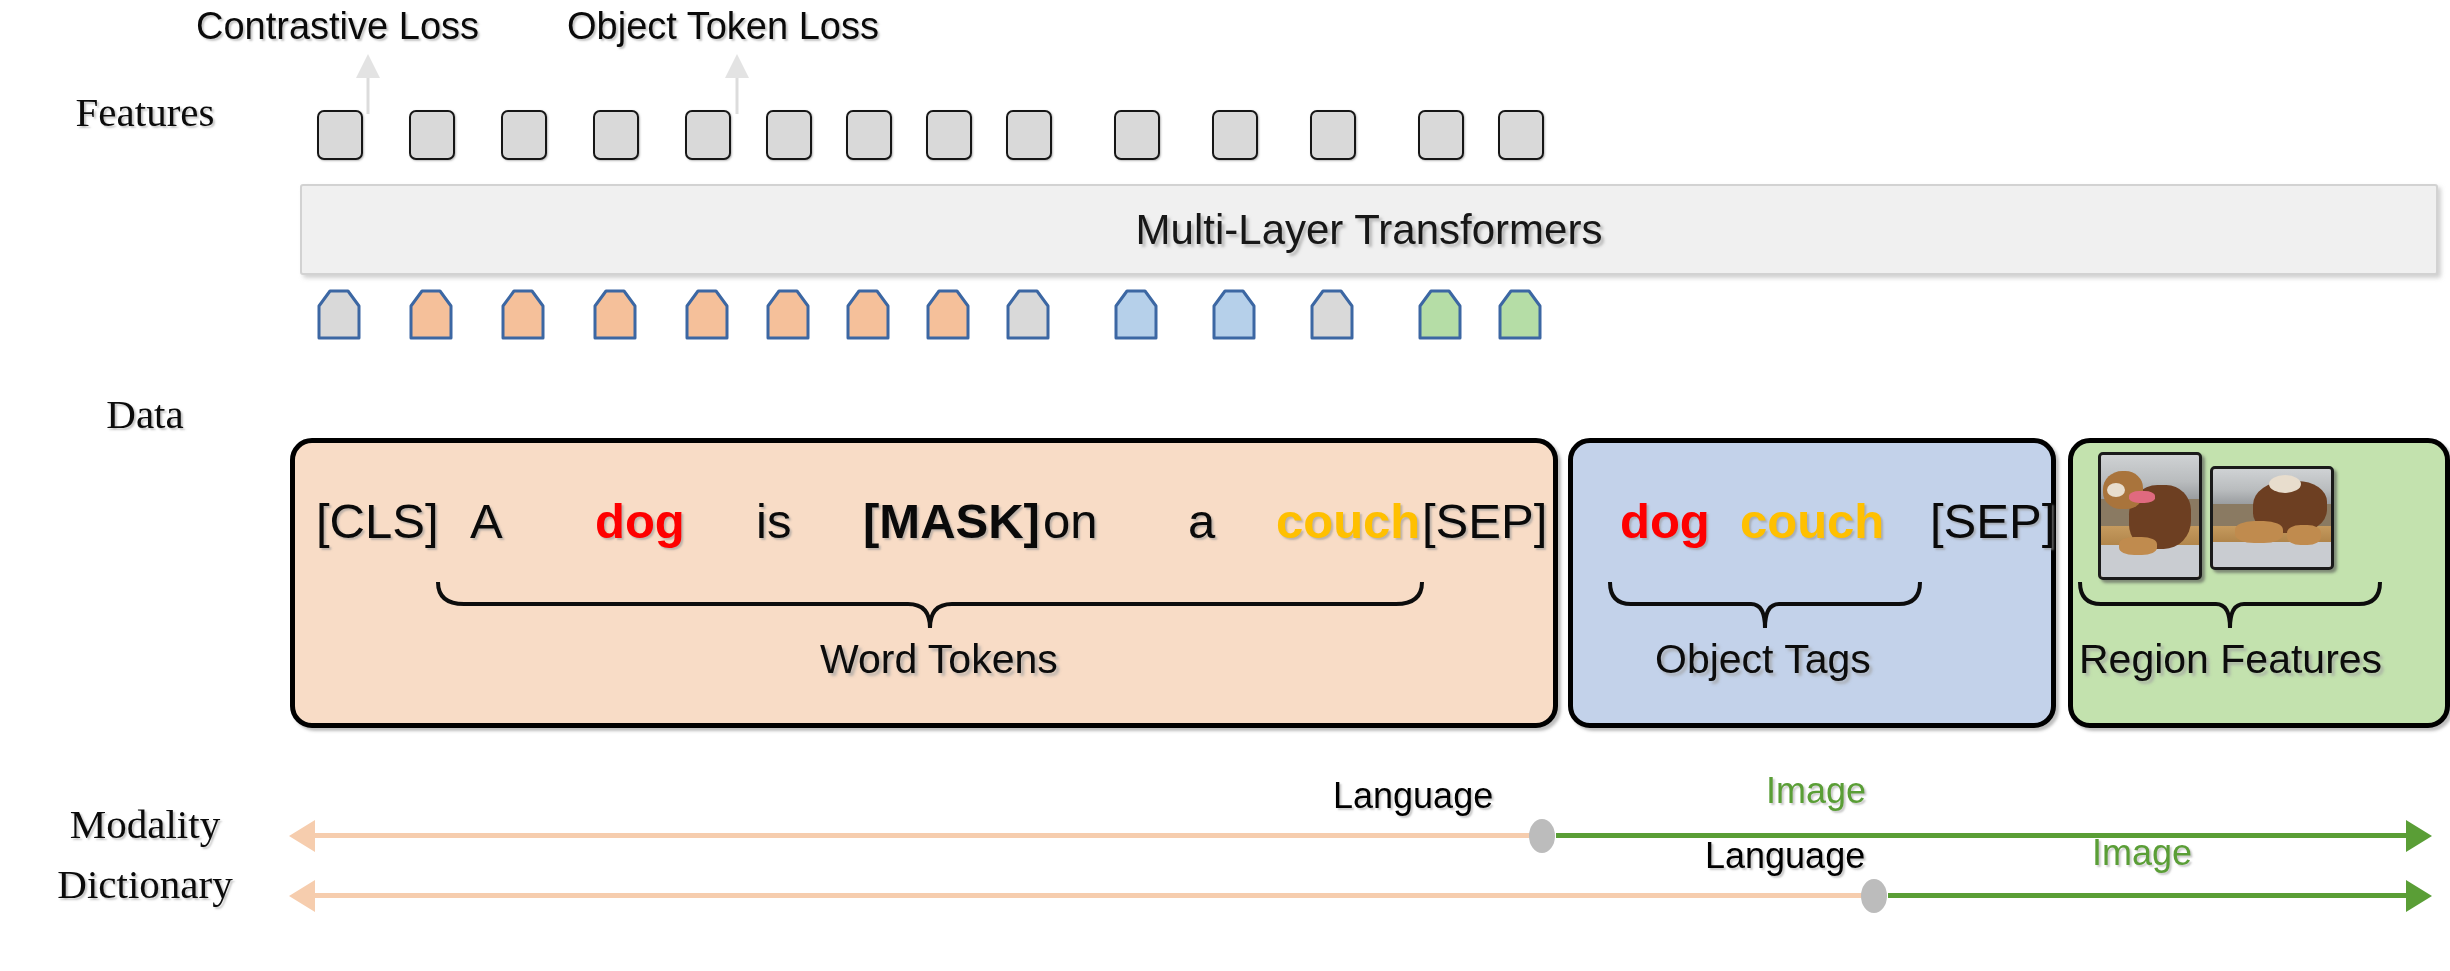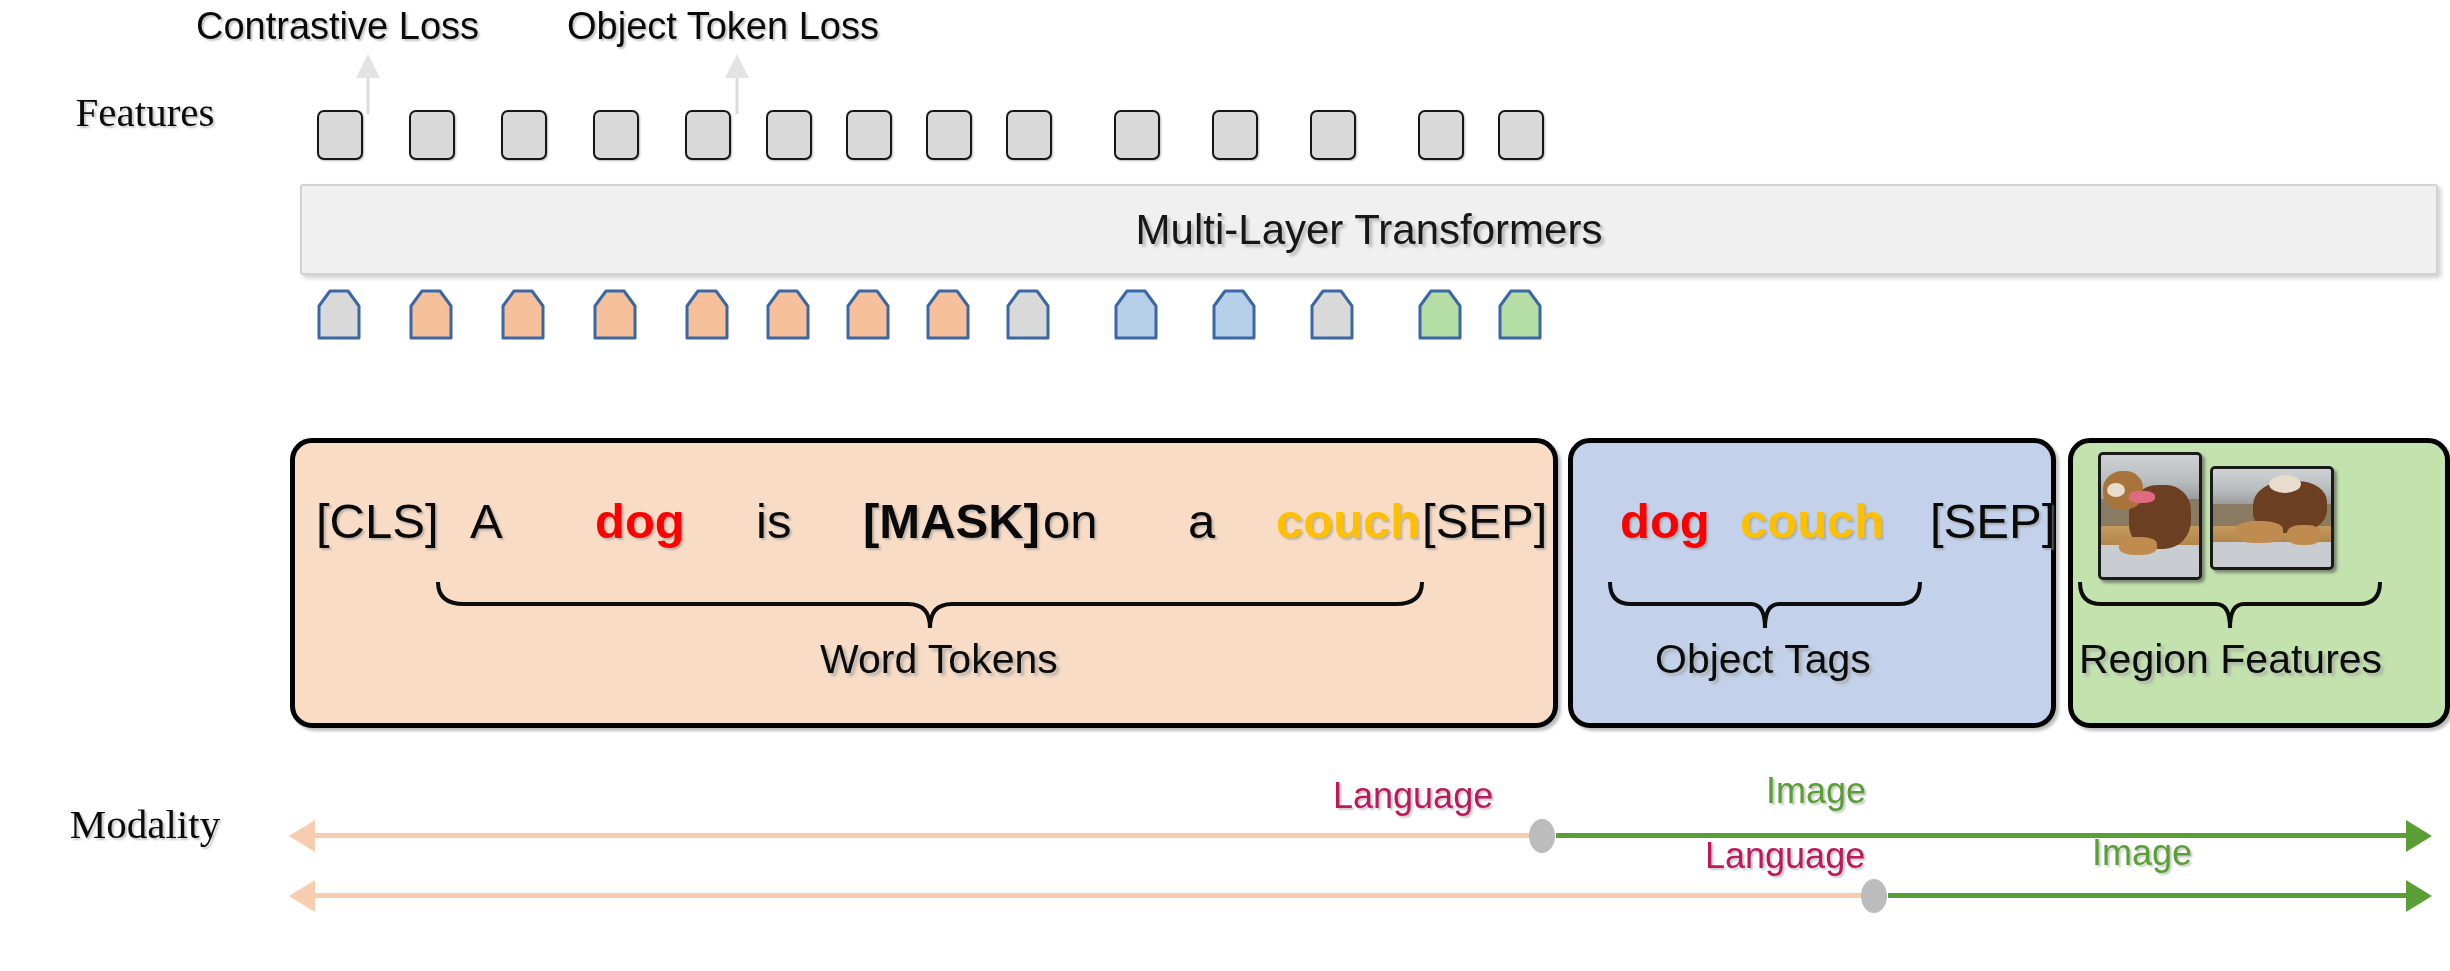--- a/index.html
+++ b/index.html
@@ -115,30 +115,32 @@
   .axis-orange{background:#f6cdae;}
   .axis-green{background:#5a9e36;}
   .axis-arrow{position:absolute;width:0;height:0;}
   .arrow-left{border-top:16px solid transparent;border-bottom:16px solid transparent;border-right:26px solid #f6cdae;}
   .arrow-right{border-top:16px solid transparent;border-bottom:16px solid transparent;border-left:26px solid #5a9e36;}
   .knob{position:absolute;width:26px;height:34px;border-radius:50%;background:#bcbcbc;}
   .axis-label{
     position:absolute;font-size:36px;white-space:nowrap;
     text-shadow:2px 2px 2px rgba(170,170,170,.65);
   }
-  .lab-lang{color:#be185d;}
+  .lab-lang{color:#000000;}
   .lab-img{color:#5a9e36;}
 </style>
 </head>
 <body>
 
 <div class="stage">
 
   <div class="rowlabel" style="top:88px">Features</div>
+  <div class="rowlabel" style="top:390px">Data</div>
   <div class="rowlabel" style="top:800px">Modality</div>
+  <div class="rowlabel" style="top:860px">Dictionary</div>
 
   <div class="loss-caption" style="left:196px;top:5px">Contrastive Loss</div>
   <div class="loss-caption" style="left:567px;top:5px">Object Token Loss</div>
 
   <div class="loss-arrow" style="left:350px;top:52px">
     <svg width="36" height="62" viewBox="0 0 36 62">
       <line x1="18" y1="62" x2="18" y2="20" stroke="#dcdcdc" stroke-width="3"></line>
       <polygon points="18,2 30,26 6,26" fill="#e3e3e3"></polygon>
     </svg>
   </div>

